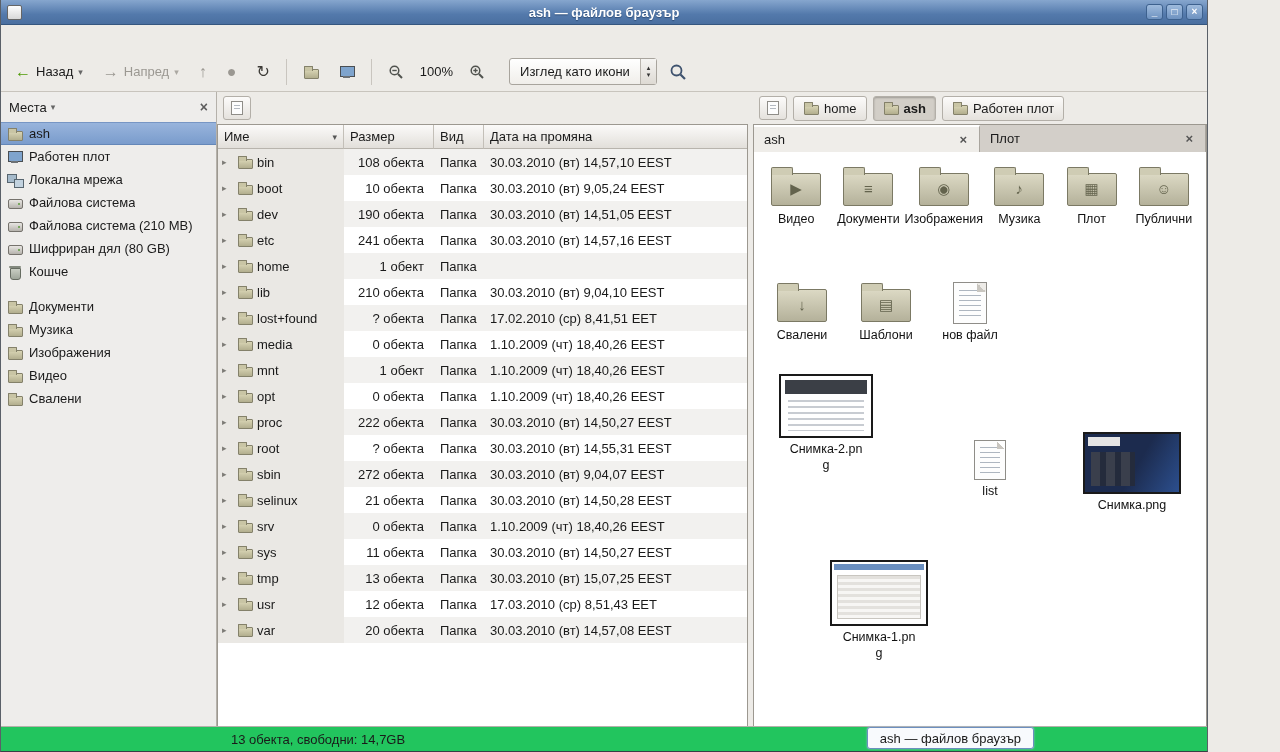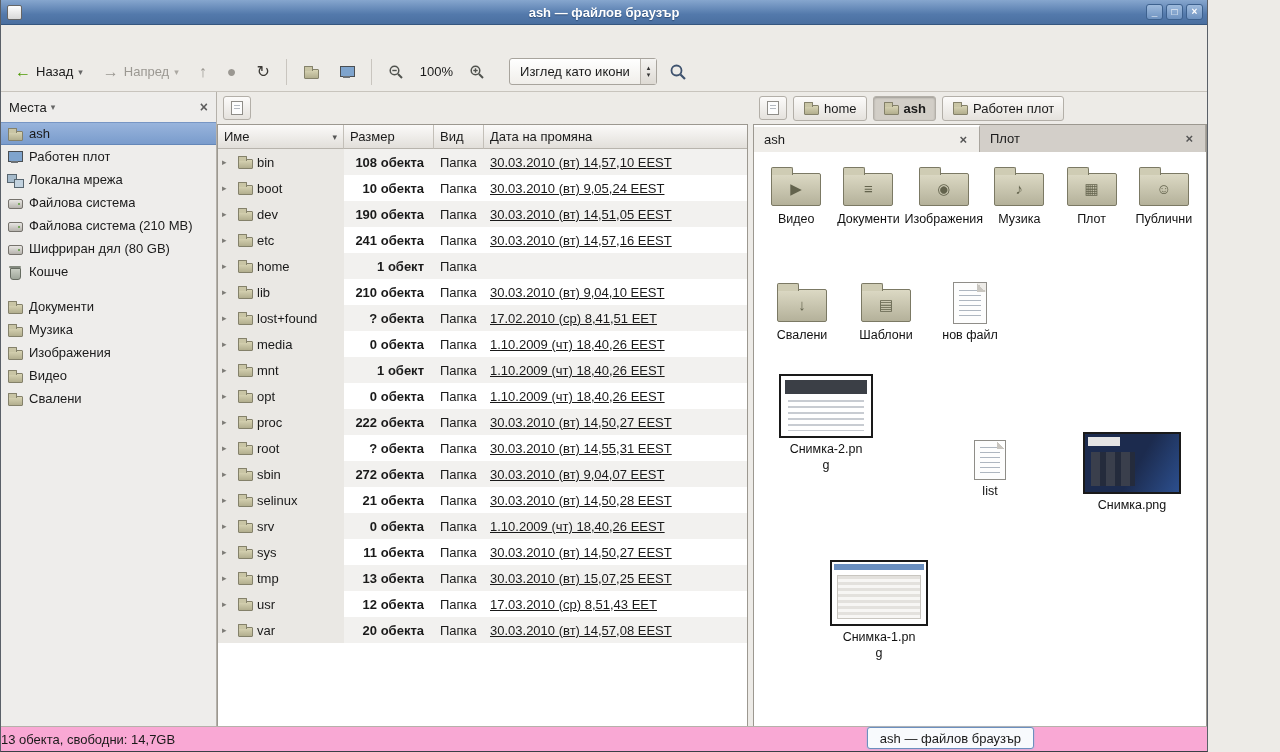--- a/index.html
+++ b/index.html
@@ -72,23 +72,23 @@
   .th.c-name { width:126px; }
   .th.c-size { width:90px; }
   .th.c-type { width:50px; }
   .th.c-date { flex:1; border-right:none; }
   .sort { font-size:9px; color:#555; margin-left:auto; }
   .tree-body { flex:1; overflow:hidden; }
   .tree-row { height:26px; display:flex; align-items:stretch; background:#fff; }
   .tree-row:nth-child(odd) { background:#F2F1EF; }
   .cell { display:flex; align-items:center; padding:0 6px; white-space:nowrap; overflow:hidden; }
   .cell.c-name { width:126px; background:#EAE8E4; gap:4px; padding-left:4px; }
-  .cell.c-size { width:90px; justify-content:flex-end; padding-right:10px;font-weight:bold; }
+  .cell.c-size { width:90px; justify-content:flex-end; padding-right:10px; }
   .cell.c-type { width:50px; }
-  .cell.c-date { flex:1;text-decoration:underline; }
+  .cell.c-date { flex:1; }
   .expander { width:11px; font-size:9px; color:#7d7b76; flex:none; }
 
   
   .splitter { width:5px; flex:none; background:#EDEBE7; }
 
   
   .pane-right { flex:1; display:flex; flex-direction:column; min-width:0; }
   .path-row { height:32px; flex:none; display:flex; align-items:center; gap:6px; padding:0 6px; }
   .crumb { display:flex; align-items:center; gap:5px; height:25px; padding:0 9px; border:1px solid #B3AFA8; border-radius:3px; background:linear-gradient(#FCFBFA,#E5E2DD); }
   .crumb.active { background:#D2CEC7; box-shadow:inset 0 1px 2px rgba(0,0,0,.25); font-weight:bold; }
@@ -125,21 +125,21 @@
   .thumb.i-dark::before { content:""; position:absolute; left:3px; top:3px; width:32px; height:9px; background:#E4E4E4; }
   .thumb.i-dark::after { content:""; position:absolute; left:6px; top:18px; width:44px; height:34px; background:repeating-linear-gradient(90deg,#3A3F4C 0 9px,#242B3C 9px 15px); }
   .thumb.i-window { width:98px; height:66px; border:2px solid #1A1A1A; background:#fff; }
   .thumb.i-window::before { content:""; position:absolute; left:2px; right:2px; top:2px; height:6px; background:#6A8FC0; }
   .thumb.i-window::after { content:""; position:absolute; left:5px; right:5px; top:13px; bottom:5px; background:repeating-linear-gradient(#E3E1DD 0 3px,#F7F6F4 3px 6px); border:1px solid #C9C6C0; }
   .thumb.i-text { width:32px; height:40px; background:#FDFDFD; border:1px solid #8F8D88; }
   .thumb.i-text::before { content:""; position:absolute; left:5px; right:5px; top:6px; bottom:6px; background:repeating-linear-gradient(#AEB6C0 0 1px,transparent 1px 5px); }
   .thumb.i-text::after { content:""; position:absolute; right:0; top:0; width:8px; height:8px; background:linear-gradient(225deg,#fff 50%,#C9C6C0 50%); }
 
   
-  .statusbar { height:25px; flex:none; display:flex; align-items:center; background:#f9a8d4; border-top:1px solid #B5B1AA; position:relative; }
+  .statusbar { height:25px; flex:none; display:flex; align-items:center; background:#22c55e; border-top:1px solid #B5B1AA; padding-left:230px; position:relative; }
   .task-btn { position:absolute; right:173px; bottom:2px; height:22px; display:flex; align-items:center; padding:0 12px; background:#F8FAFD; border:1px solid #6C8FBF; border-radius:3px; box-shadow:0 0 2px #9DB8DC; }
 
   svg { display:block; }
 </style>
 </head>
 <body>
 
 <div class="window">
 
   <div class="titlebar">

